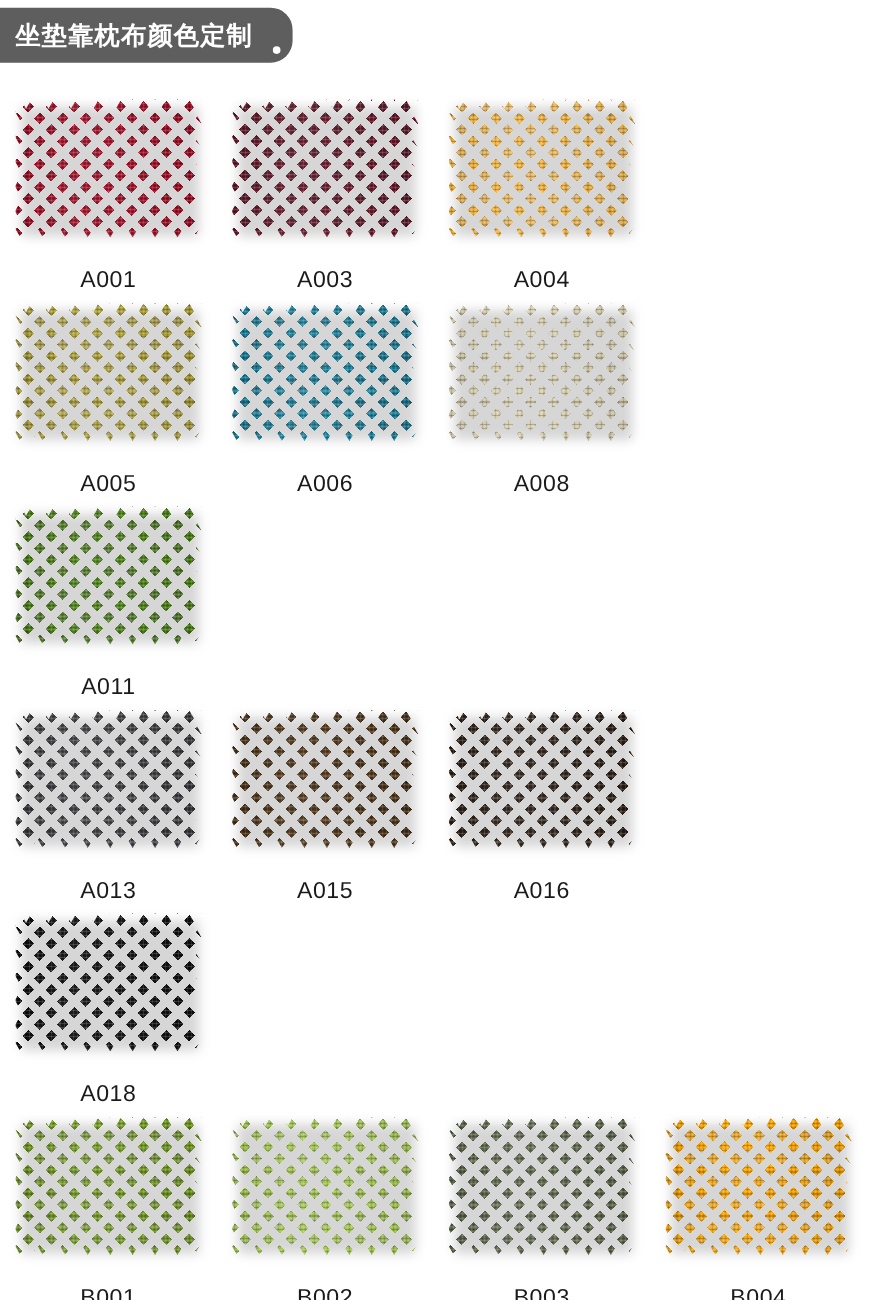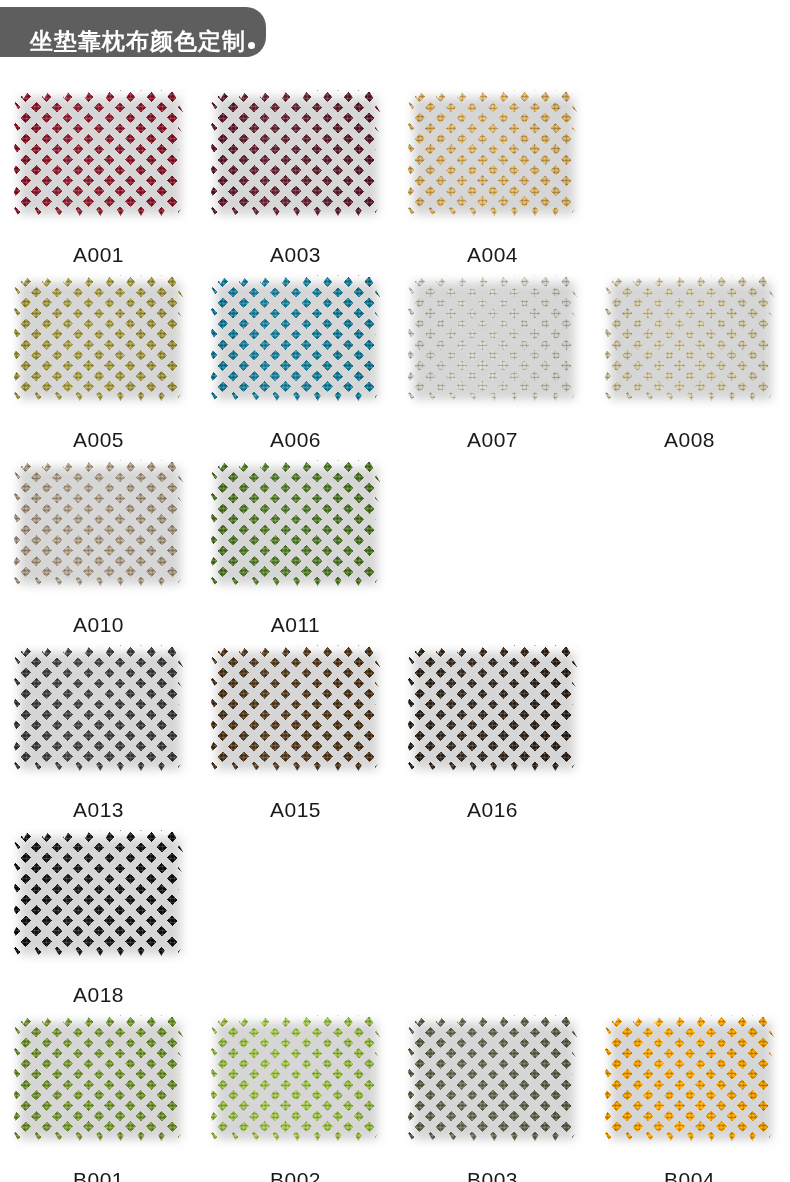--- a/index.html
+++ b/index.html
@@ -21,22 +21,21 @@
   #header-banner {
     position: absolute;
     left: 0;
     top: 7px;
     width: 266px;
     height: 50px;
     background: #5e5e5e;
     border-top-right-radius: 20px;
     border-bottom-right-radius: 20px;
     display: flex;
-    align-items: flex-end;
-    padding-left: 16px;
+    align-items: center;
   }
   #header-title {
     color: #ffffff;
     font-size: 23px;
     font-weight: bold;
     letter-spacing: 1px;
     padding-left: 14px;
     font-family: "DejaVu Sans", "Liberation Sans", sans-serif;
     white-space: nowrap;
   }
@@ -228,52 +227,32 @@
           <div class="swatch" style="background: rgb(26, 122, 147);">
             <div class="weave"></div>
             <div class="sheen"></div>
           </div>
         </div>
         <div class="swatch-label">A006</div>
       </div>
       <div class="swatch-cell">
         <div class="swatch-wrap">
           <div class="swatch-shadow"></div>
-          <div class="swatch" style="background: rgb(213, 213, 202);">
-            <div class="weave"></div>
-            <div class="sheen"></div>
-          </div>
-        </div>
-        <div class="swatch-label">A007</div>
-      </div>
-      <div class="swatch-cell">
-        <div class="swatch-wrap">
-          <div class="swatch-shadow"></div>
           <div class="swatch" style="background: rgb(211, 203, 174);">
             <div class="weave"></div>
             <div class="sheen"></div>
           </div>
         </div>
         <div class="swatch-label">A008</div>
       </div>
     </div>
     <div class="swatch-row">
       <div class="swatch-cell">
         <div class="swatch-wrap">
           <div class="swatch-shadow"></div>
-          <div class="swatch" style="background: rgb(176, 156, 125);">
-            <div class="weave"></div>
-            <div class="sheen"></div>
-          </div>
-        </div>
-        <div class="swatch-label">A010</div>
-      </div>
-      <div class="swatch-cell">
-        <div class="swatch-wrap">
-          <div class="swatch-shadow"></div>
           <div class="swatch" style="background: rgb(76, 122, 30);">
             <div class="weave"></div>
             <div class="sheen"></div>
           </div>
         </div>
         <div class="swatch-label">A011</div>
       </div>
     </div>
     <div class="swatch-row">
       <div class="swatch-cell">

